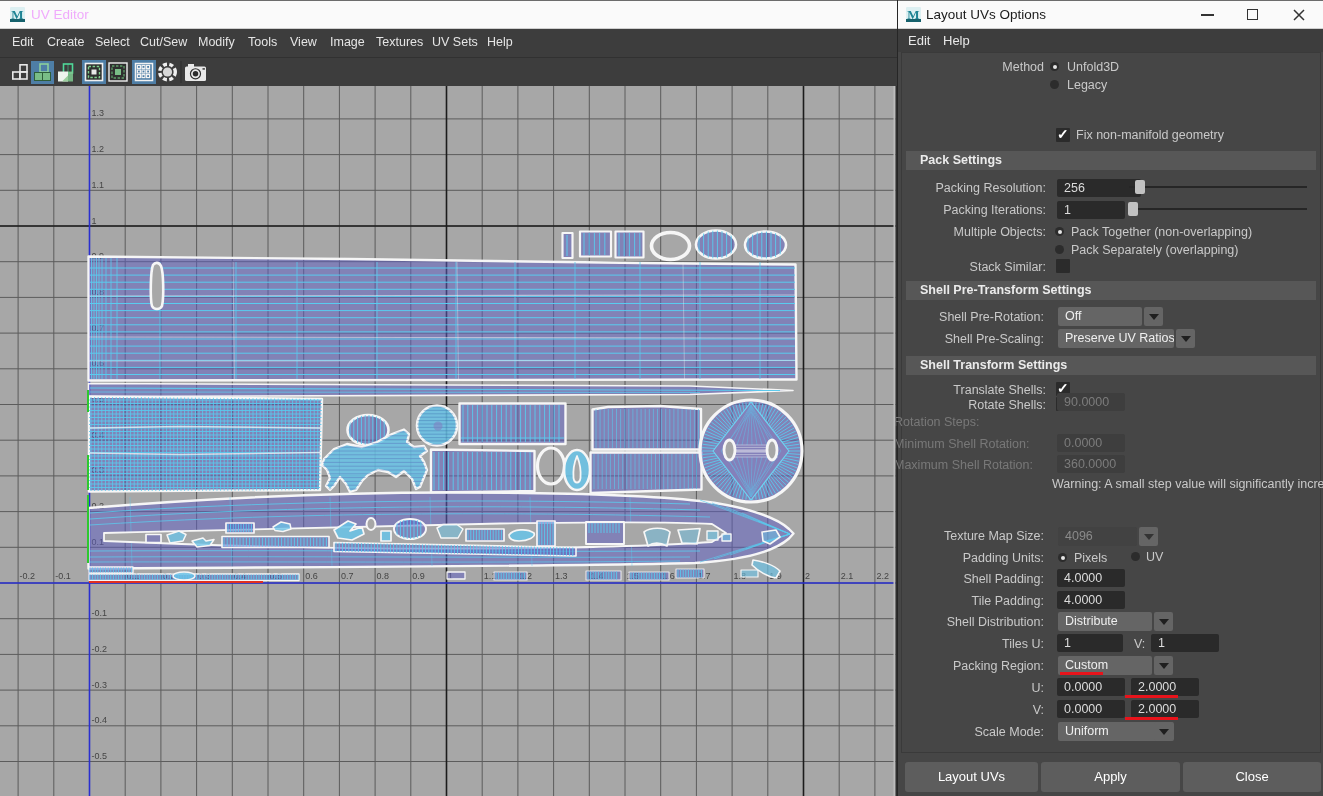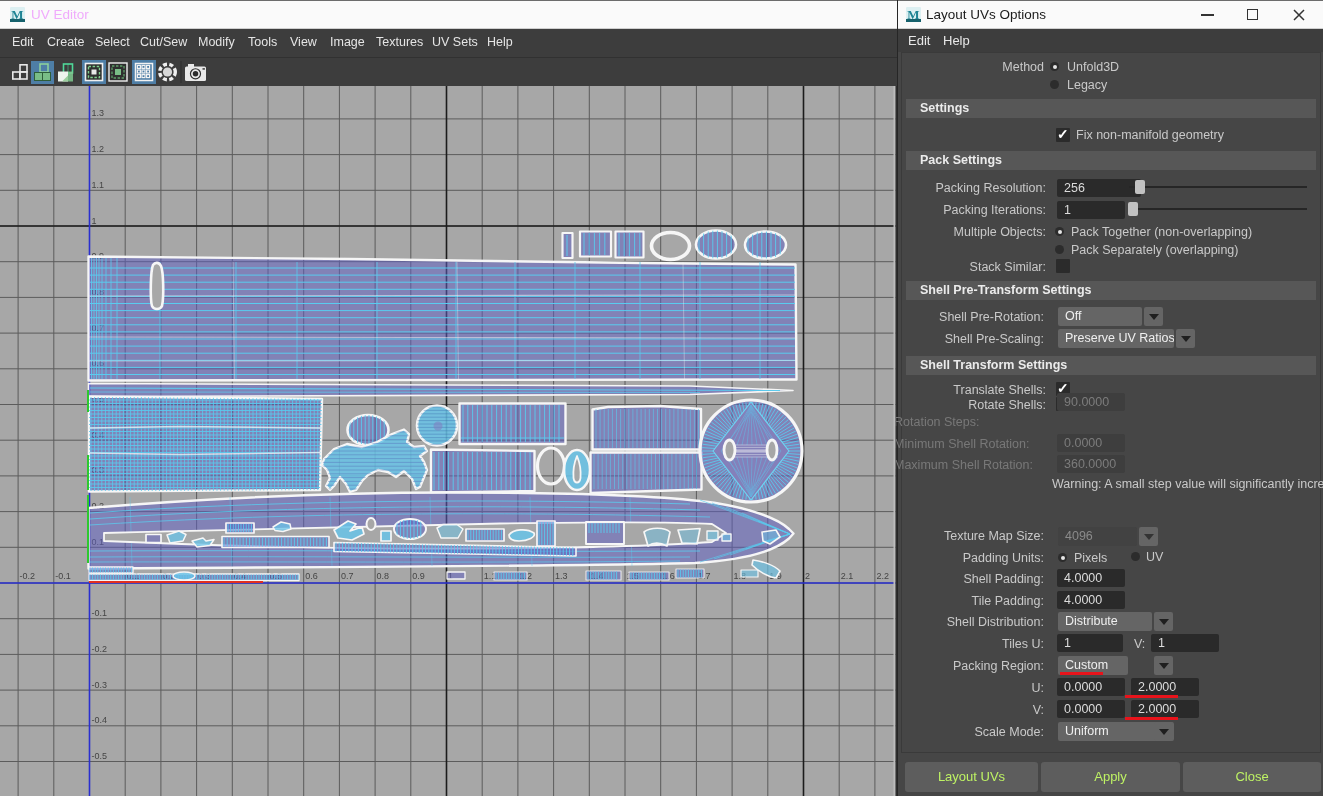--- a/index.html
+++ b/index.html
@@ -20,21 +20,21 @@
     border-top:6px solid #1f1f1f; border-bottom:none; }
   .dddis { background:#424242; color:#8a8a8a; }
   .ddbdis:after { border-top-color:#333; }
   .radio { position:absolute; width:9px; height:9px; border-radius:50%; background:#2c2c2c; }
   .radio.on:after { content:""; position:absolute; left:2.5px; top:2.5px; width:4px; height:4px;
     border-radius:50%; background:#e6e6e6; }
   .chk { position:absolute; width:14px; height:14px; background:#2b2b2b; border-radius:1px; }
   .chk.on:after { content:"\2713"; position:absolute; left:1px; top:-2px; color:#fff;
     font-size:14px; font-weight:bold; }
   .rtxt { position:absolute; color:#c9c9c9; font-size:12.5px; }
-  .btn { position:absolute; height:30px; background:#5d5d5d; border-radius:3px; color:#bef264;
+  .btn { position:absolute; height:30px; background:#5d5d5d; border-radius:3px; color:#ffffff;
     font-size:13px; text-align:center; line-height:30px; top:762px; }
   .sld { position:absolute; height:2px; background:#262626; }
   .sldh { position:absolute; width:10px; height:14px; background:#c2c2c2; border-radius:2px; }
   .red { position:absolute; height:3px; background:#e8131b; }
 </style></head>
 <body>
 
 <div class="abs" style="left:0;top:0;width:897px;height:796px;background:#3d3d3d">
   <div class="abs" style="left:0;top:0;width:897px;height:29px;background:#fafafa;border-top:1px solid #6c6c6c;border-bottom:1px solid #cfcfcf"></div>
   <svg width="15" height="15" viewBox="0 0 15 15" style="position:absolute;left:10px;top:7px">
@@ -1113,21 +1113,20 @@
       <span style="position:absolute;left:45px;top:4px">Help</span>
   </div>
   <div class="abs" style="left:3px;top:52px;width:420px;height:701px;border:1px solid #3a3a3a"></div>
 
   <div class="lbl" style="left:-6px;top:60px">Method</div>
   <div class="radio on" style="left:152px;top:62px"></div>
   <div class="rtxt" style="left:169px;top:60px">Unfold3D</div>
   <div class="radio" style="left:152px;top:80px"></div>
   <div class="rtxt" style="left:169px;top:78px">Legacy</div>
 
-  <div class="hdr" style="top:99px">Settings</div>
   <div class="chk on" style="left:158px;top:128px"></div>
   <div class="rtxt" style="left:178px;top:128px">Fix non-manifold geometry</div>
 
   <div class="hdr" style="top:151px">Pack Settings</div>
   <div class="lbl" style="left:-4px;top:181px">Packing Resolution:</div>
   <div class="fld" style="left:159px;top:179px;width:84px">256</div>
   <div class="sld" style="left:231px;top:186px;width:178px"></div>
   <div class="sldh" style="left:237px;top:180px"></div>
   <div class="lbl" style="left:-4px;top:203px">Packing Iterations:</div>
   <div class="fld" style="left:159px;top:201px;width:68px">1</div>
@@ -1175,21 +1174,21 @@
   <div class="lbl" style="left:-6px;top:594px">Tile Padding:</div>
   <div class="fld" style="left:159px;top:591px;width:68px">4.0000</div>
   <div class="lbl" style="left:-6px;top:615px">Shell Distribution:</div>
   <div class="dd" style="left:160px;top:612px;width:94px">Distribute</div>
   <div class="ddb" style="left:256px;top:612px"></div>
   <div class="lbl" style="left:-6px;top:637px">Tiles U:</div>
   <div class="fld" style="left:159px;top:634px;width:66px">1</div>
   <div class="rtxt" style="left:236px;top:637px">V:</div>
   <div class="fld" style="left:253px;top:634px;width:68px">1</div>
   <div class="lbl" style="left:-6px;top:659px">Packing Region:</div>
-  <div class="dd" style="left:160px;top:656px;width:70px">Custom</div>
+  <div class="dd" style="left:160px;top:656px;width:94px">Custom</div>
   <div class="ddb" style="left:256px;top:656px"></div>
   <div class="red" style="left:162px;top:672px;width:43px"></div>
   <div class="lbl" style="left:-6px;top:681px">U:</div>
   <div class="fld" style="left:159px;top:678px;width:68px">0.0000</div>
   <div class="fld" style="left:233px;top:678px;width:68px">2.0000</div>
   <div class="red" style="left:227px;top:695px;width:53px"></div>
   <div class="lbl" style="left:-6px;top:703px">V:</div>
   <div class="fld" style="left:159px;top:700px;width:68px">0.0000</div>
   <div class="fld" style="left:233px;top:700px;width:68px">2.0000</div>
   <div class="red" style="left:227px;top:717px;width:53px"></div>

